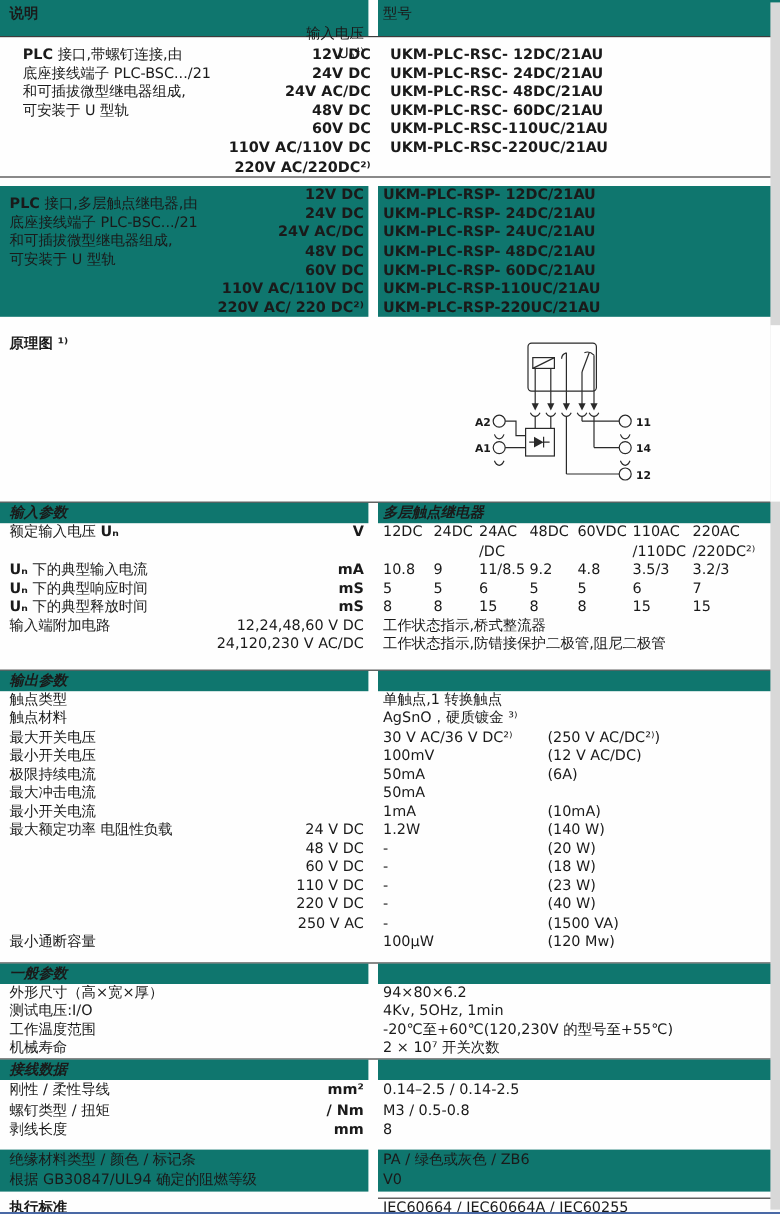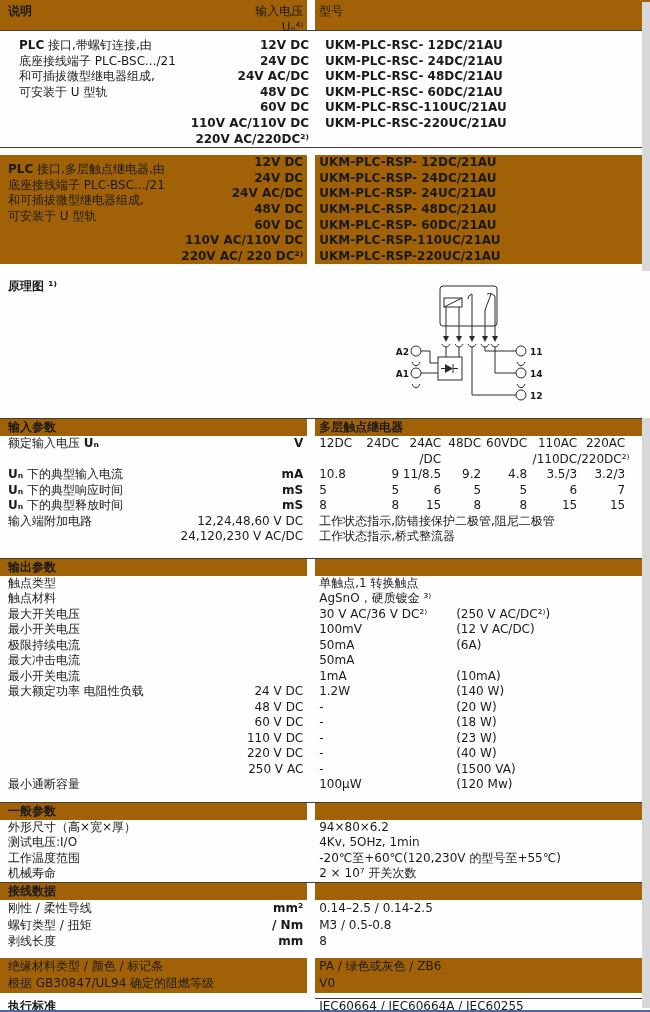--- a/index.html
+++ b/index.html
@@ -2,21 +2,21 @@
 <html><head>
 <meta charset="utf-8">
 <style>
   html,body{margin:0;padding:0;background:#ffffff;}
   body{width:650px;font-family:"DejaVu Sans","Liberation Sans",sans-serif;font-size:12px;color:#1a1a1a;}
   .page{position:relative;width:650px;height:1012px;background:#fefefe;overflow:hidden;}
   .row{display:flex;}
   .lcol{width:320px;box-sizing:border-box;padding-left:8px;}
   .gapcol{width:8px;flex:0 0 8px;}
   .rmain{width:349px;box-sizing:border-box;padding-left:4px;}
-  .g{background:#a16207;}
+  .g{background:#0f766e;flex-direction:column;}
   .b{font-weight:bold;}
   .ralign{text-align:right;padding-right:4px;}
   .spread{display:flex;justify-content:space-between;}
   
   .strip{position:absolute;top:2px;right:0;width:8px;height:1006px;background:#d8d8d8;}
   .strip-mask{position:absolute;top:271px;right:0;width:8px;height:147px;background:#fefefe;}
   
   .hdr{height:30px;border-bottom:1px solid #3c3c3c;}
   .hdr .lcol{display:flex;justify-content:space-between;padding-top:3px;}
   .hdr .rmain{padding-top:3px;}
@@ -26,25 +26,25 @@
   .rsp{border-top:1px solid #3c3c3c;padding-top:7px;padding-bottom:6px;}
   .desc{position:relative;}
   .desc-abs{position:absolute;left:8px;top:0;width:200px;}
   .vlist{text-align:right;padding-right:4px;font-weight:bold;}
   .mlist{font-weight:bold;}
   
   .schem{position:relative;height:148px;}
   .schem-label{padding:8px 0 0 8px;font-weight:bold;}
   .schem svg{position:absolute;left:392px;top:14px;}
   
-  .secbar{border-top:1px solid #3c3c3c;}
+  .secbar{border-top:1px solid #3c3c3c;font-style:italic;}
   .secbar .lcol,.secbar .rmain{height:17px;line-height:17px;font-weight:bold;}
   .sect{line-height:15.5px;}
   .cols7{display:flex;}
-  .c7{text-align:right;flex:0 0 auto;}
+  .c7{text-align:left;flex:0 0 auto;}
   .c7:nth-child(1){width:42px;text-align:left;}
   .c7:nth-child(2){width:38px;}
   .c7:nth-child(3){width:42px;}
   .c7:nth-child(4){width:40px;}
   .c7:nth-child(5){width:46px;}
   .c7:nth-child(6){width:50px;}
   .c7:nth-child(7){width:48px;}
   .rated{height:31px;}
   .twoline{height:31px;}
   .sec-input{padding-bottom:13px;}
@@ -312,22 +312,22 @@
     <div class="row twoline">
       <div class="lcol">
         <div class="spread">
           <span>输入端附加电路</span>
           <span class="ralign">12,24,48,60 V DC</span>
         </div>
         <div class="ralign">24,120,230 V AC/DC</div>
       </div>
       <div class="gapcol"></div>
       <div class="rmain">
+        <div>工作状态指示,桥式整流器</div>
         <div>工作状态指示,防错接保护二极管,阻尼二极管</div>
-        <div>工作状态指示,桥式整流器</div>
       </div>
     </div>
   </div>
 
   <div class="sect sec-output">
     <div class="row secbar">
       <div class="lcol g">输出参数</div>
       <div class="gapcol"></div>
       <div class="rmain g"></div>
     </div>

